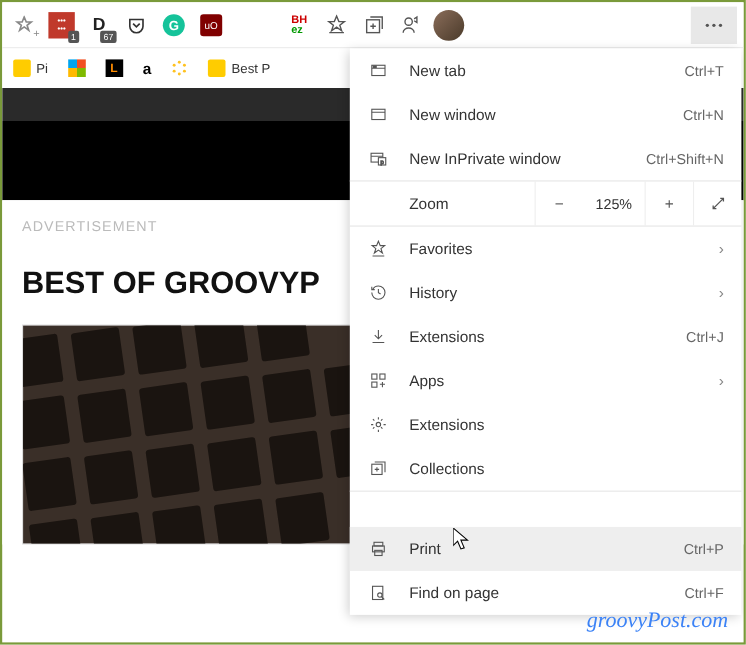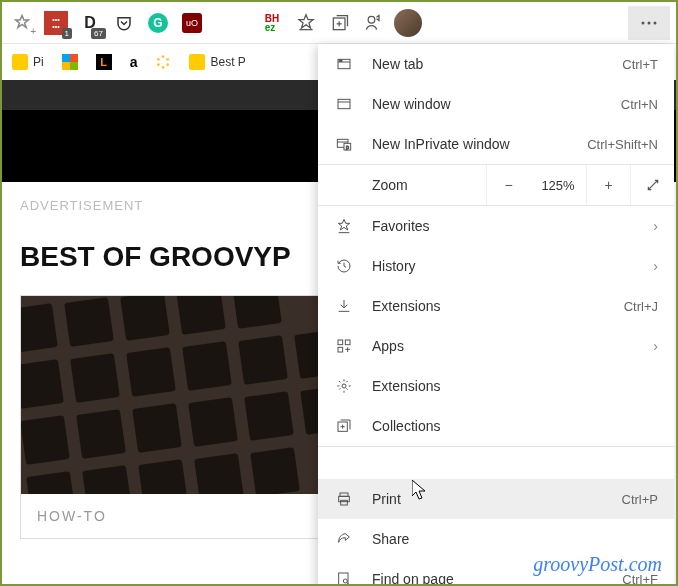--- a/index.html
+++ b/index.html
@@ -158,21 +158,20 @@
       <div class="key" style="width:44px;height:44px;top:110px;left:114px"></div>
       <div class="key" style="width:44px;height:44px;top:104px;left:170px"></div>
       <div class="key" style="width:44px;height:44px;top:98px;left:226px"></div>
       <div class="key" style="width:44px;height:44px;top:92px;left:282px"></div>
       <div class="key" style="width:44px;height:44px;top:178px;left:8px"></div>
       <div class="key" style="width:44px;height:44px;top:172px;left:64px"></div>
       <div class="key" style="width:44px;height:44px;top:166px;left:120px"></div>
       <div class="key" style="width:44px;height:44px;top:160px;left:176px"></div>
       <div class="key" style="width:44px;height:44px;top:154px;left:232px"></div>
     </div>
-    <div class="howto">HOW-TO</div>
   </div>
 </div>
 
 <div class="menu">
   <div class="menu-item">
     <span class="mi-icon">
         <svg width="16" height="16" viewBox="0 0 24 24" fill="none" stroke="currentColor" stroke-width="1.5">
           <rect x="3" y="5" width="18" height="14"></rect>
           <line x1="3" y1="9" x2="21" y2="9"></line>
           <rect x="5" y="6" width="4" height="2" fill="currentColor"></rect>
@@ -286,28 +285,20 @@
           <rect x="4" y="8" width="16" height="8"></rect>
           <rect x="7" y="14" width="10" height="7"></rect>
         </svg>
       </span>
     <span>Print</span>
     <span class="mi-short">Ctrl+P</span>
   </div>
   <div class="menu-item">
     <span class="mi-icon">
         <svg width="16" height="16" viewBox="0 0 24 24" fill="none" stroke="currentColor" stroke-width="1.5">
-          <path d="M14 4l6 5-6 5V10c-6 0-9 3-10 7 0-8 4-12 10-13V4z"></path>
-        </svg>
-      </span>
-    <span>Share</span>
-  </div>
-  <div class="menu-item">
-    <span class="mi-icon">
-        <svg width="16" height="16" viewBox="0 0 24 24" fill="none" stroke="currentColor" stroke-width="1.5">
           <rect x="4" y="3" width="14" height="18"></rect>
           <circle cx="14" cy="15" r="3"></circle>
           <line x1="16" y1="17" x2="20" y2="21"></line>
         </svg>
       </span>
     <span>Find on page</span>
     <span class="mi-short">Ctrl+F</span>
   </div>
 </div>
 

